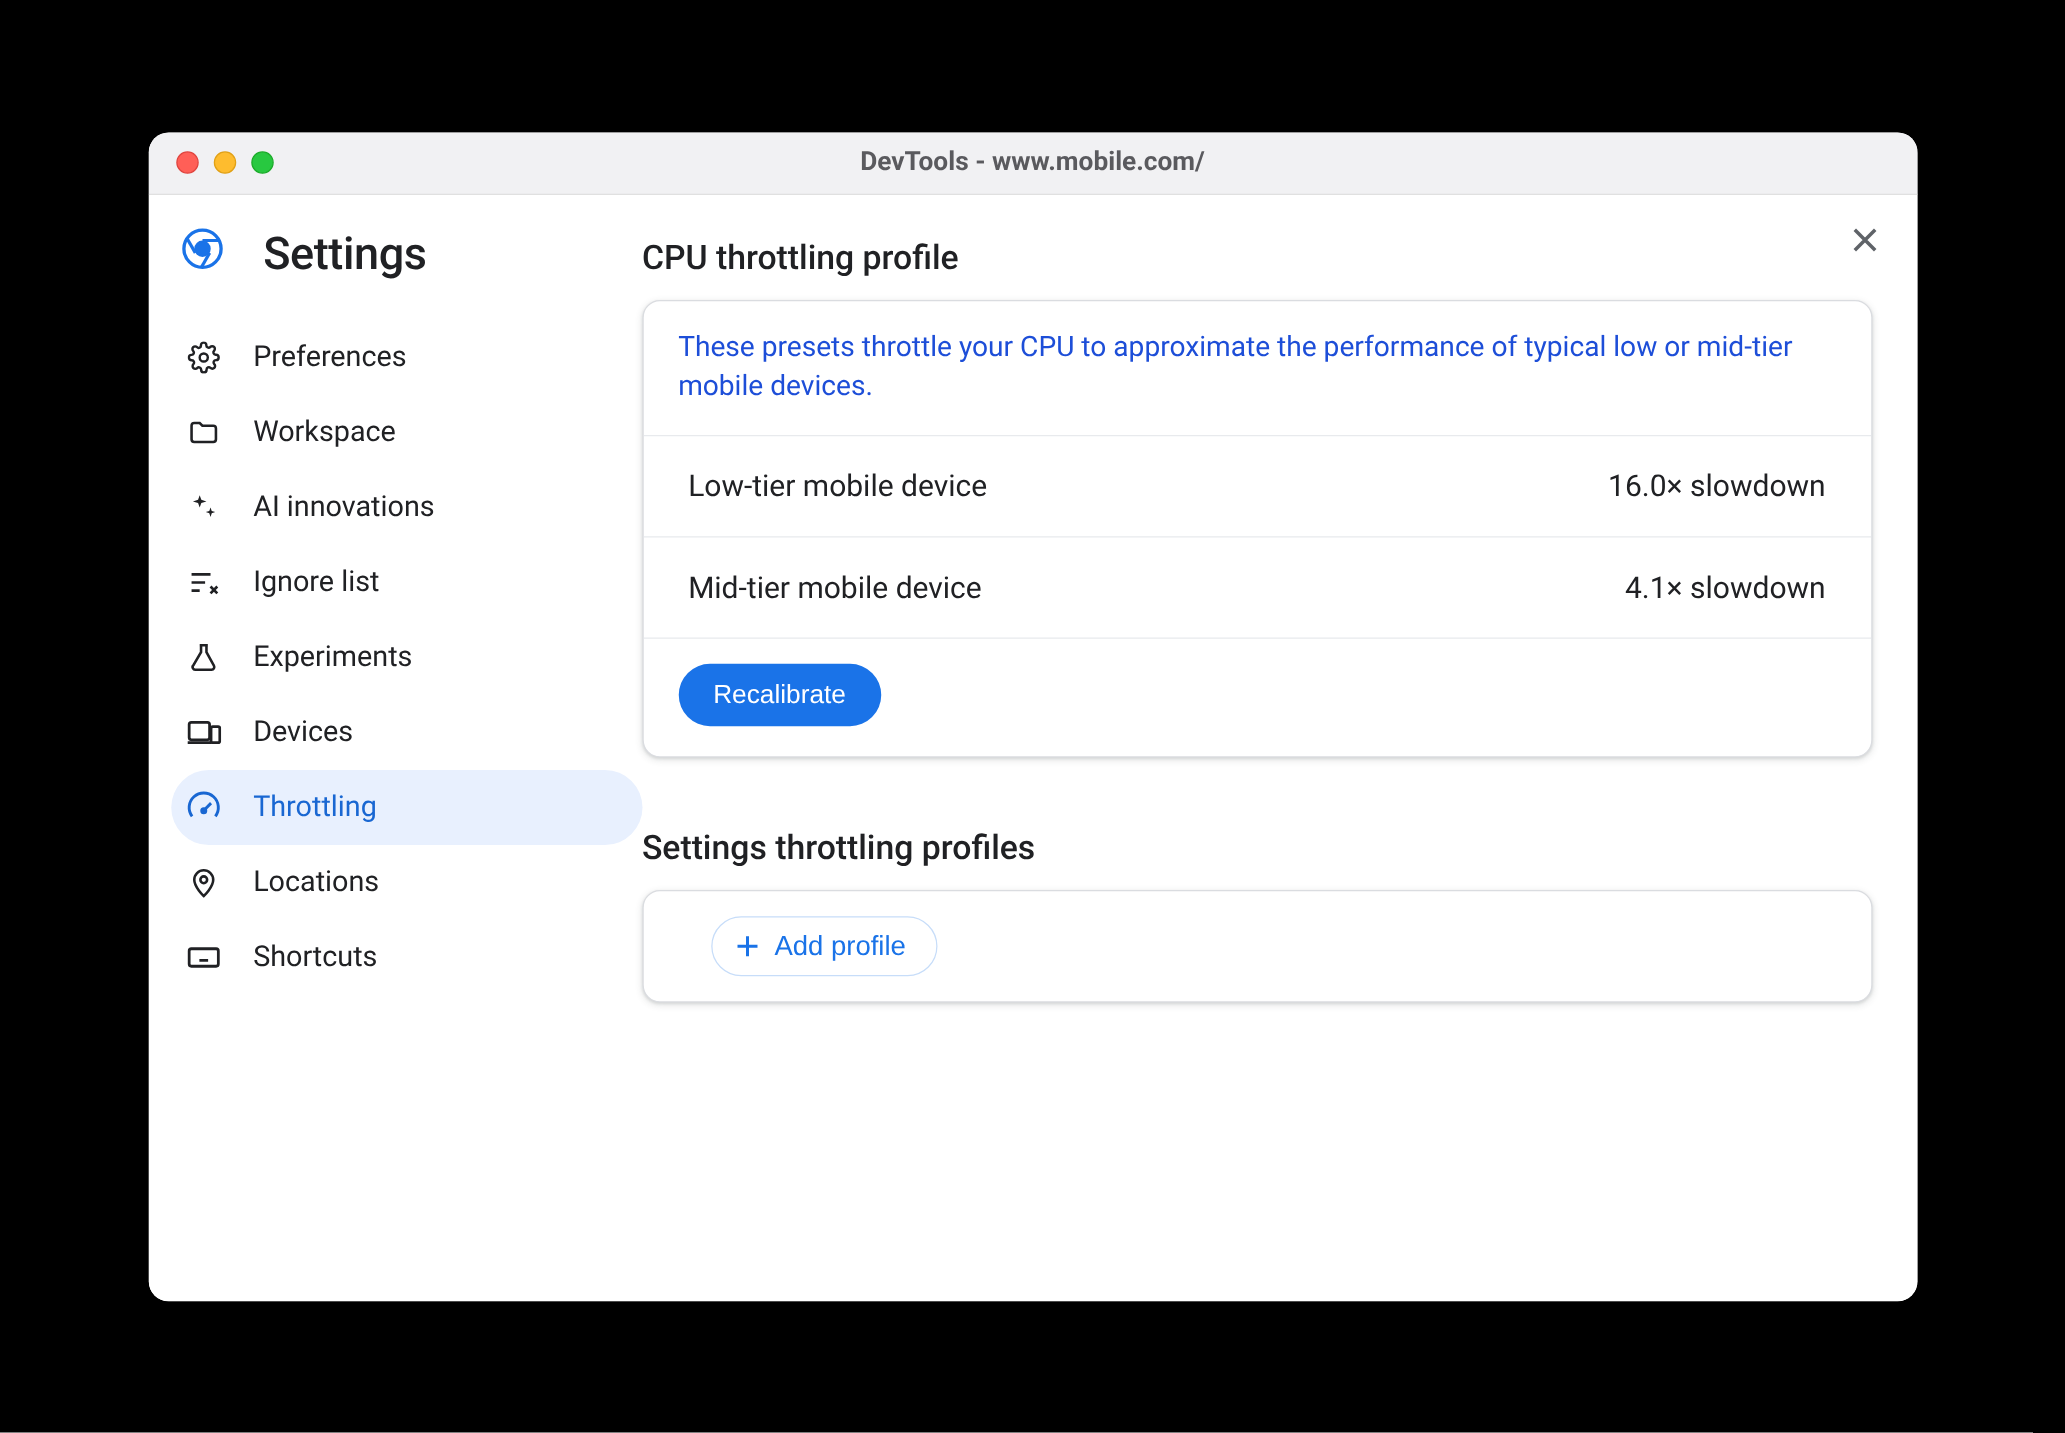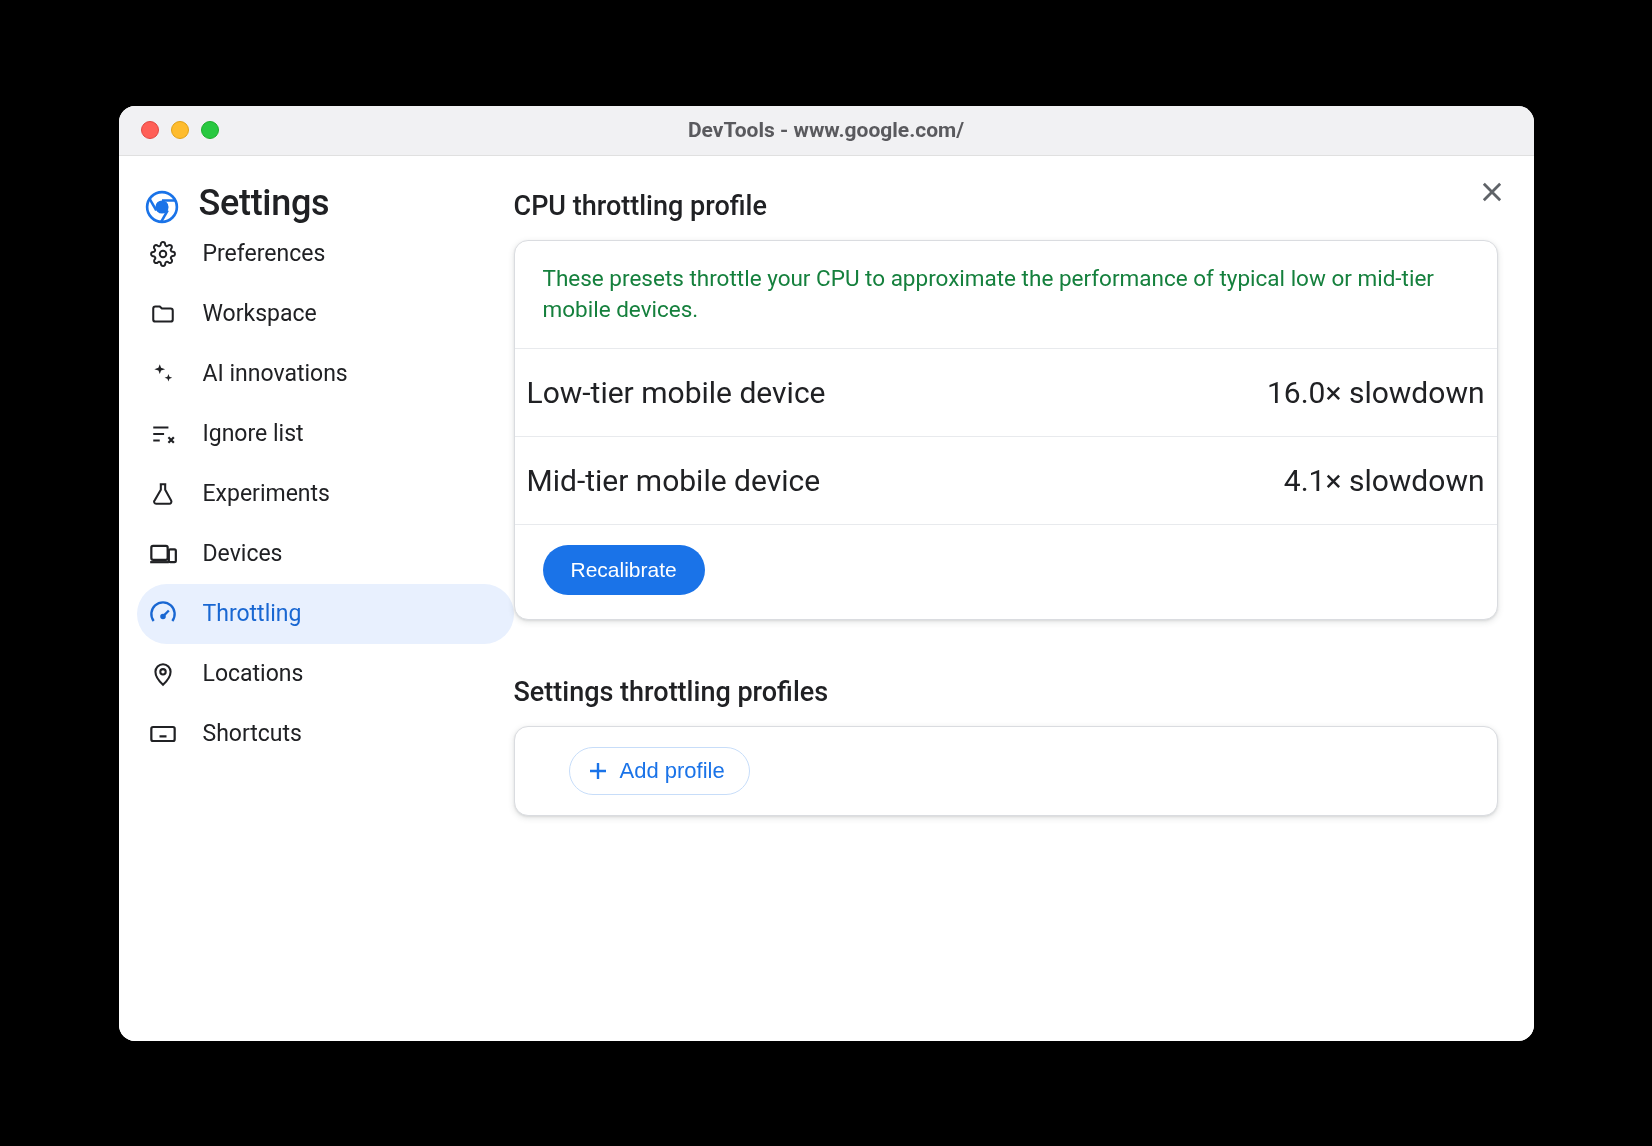--- a/index.html
+++ b/index.html
@@ -66,23 +66,24 @@
       color: #5f6368;
     }
     .close-btn svg { width: 28px; height: 28px; }
     .sidebar {
       width: 395px;
       padding-top: 26px;
       padding-left: 18px;
     }
     .sidebar-header {
       display: flex;
-      align-items: flex-end;
-      gap: 20px;
+      align-items: flex-start;
+      gap: 32px;
       padding-left: 8px;
+      margin-bottom: 32px;
     }
     .sidebar-header .chrome-icon { width: 34px; height: 34px; }
     .sidebar-header h1 {
       font-size: 36px;
       font-weight: 500;
       color: #202124;
       letter-spacing: -0.3px;
     }
     .nav-list { list-style: none; }
     .nav-item {
@@ -122,30 +123,30 @@
     .card {
       border: 1px solid #dadce0;
       border-radius: 14px;
       box-shadow: 0 2px 6px rgba(60,64,67,.15), 0 1px 2px rgba(60,64,67,.1);
       overflow: hidden;
       background: #fff;
     }
     .card-desc {
       padding: 22px 28px;
       font-size: 22.5px;
-      color: #15803d;
+      color: #1d4ed8;
       line-height: 1.4;
       border-bottom: 1px solid #e8eaed;
     }
     .preset-row {
       display: flex;
       justify-content: space-between;
       align-items: center;
-      padding: 26px 12px;
-      font-size: 30px;
+      padding: 26px 36px;
+      font-size: 24px;
       color: #202124;
       border-bottom: 1px solid #e8eaed;
     }
     .preset-row .value { color: #202124; text-align: center; }
     .card-footer {
       padding: 20px 28px 24px;
     }
     .btn-primary {
       background: #1a73e8;
       color: #fff;
@@ -178,21 +179,21 @@
 <body>
 
 <div class="window">
 
   <div class="titlebar">
     <div class="traffic-lights">
       <div class="traffic-light tl-red"></div>
       <div class="traffic-light tl-yellow"></div>
       <div class="traffic-light tl-green"></div>
     </div>
-    <div class="titlebar-title">DevTools - www.google.com/</div>
+    <div class="titlebar-title">DevTools - www.mobile.com/</div>
   </div>
 
   <div class="content">
 
     <div class="close-btn">
       <span>
         <svg viewBox="0 0 24 24" fill="none" stroke="currentColor" stroke-width="2.4">
             <path d="M5 5l14 14M19 5L5 19"></path>
           </svg>
       </span>

